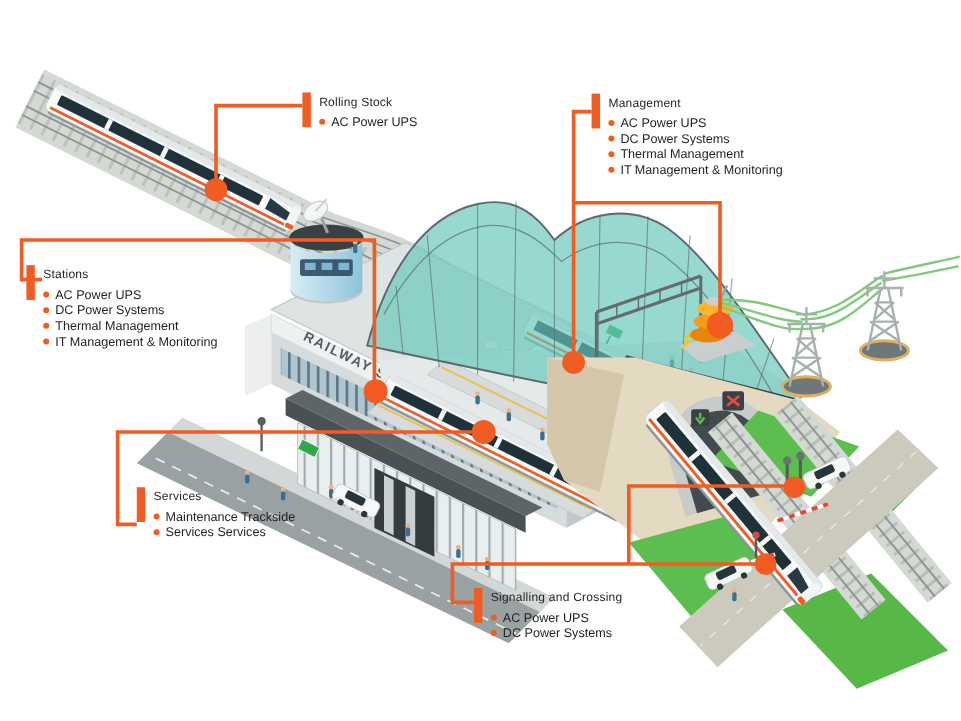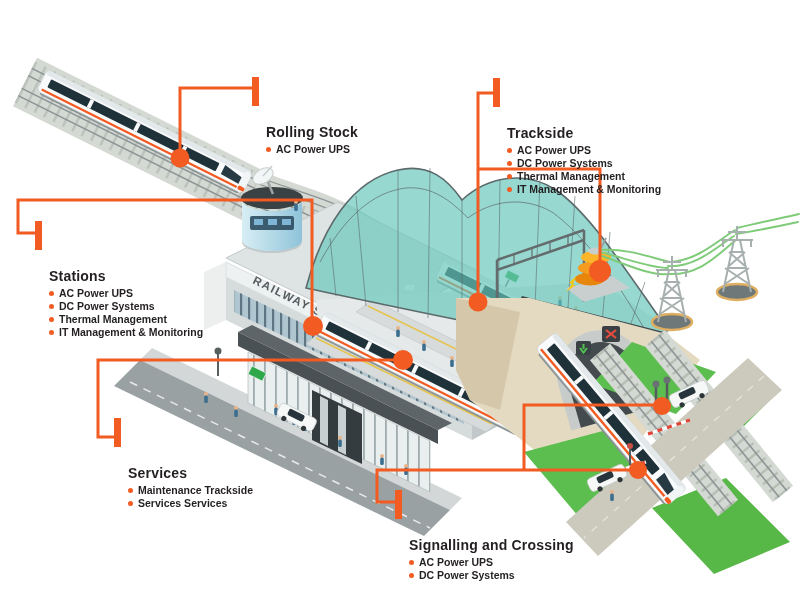--- a/index.html
+++ b/index.html
@@ -8,23 +8,23 @@
   }
   html,body{margin:0;padding:0;}
   body{
     width:801px;height:601px;position:relative;overflow:hidden;background:#ffffff;
     font-family:"Liberation Sans", sans-serif;
   }
   #scene{position:absolute;left:0;top:0;z-index:1;}
   .callout{position:absolute;display:flex;align-items:flex-start;gap:7px;z-index:10;}
   .marker{width:7px;height:29px;background:var(--accent);flex:none;}
   .c-body{padding-top:1px;}
-  .c-title{font-weight:700;font-size:14px;line-height:15px;color:var(--ink);letter-spacing:.2px;white-space:nowrap;margin-top:47px;}
+  .c-title{font-weight:400;font-size:10px;line-height:15px;color:var(--ink);letter-spacing:.2px;white-space:nowrap;}
   .c-list{list-style:none;margin:3px 0 0 0;padding:0;}
-  .c-list li{display:flex;align-items:baseline;font-weight:700;font-size:10.5px;line-height:13px;color:var(--ink);white-space:nowrap;}
+  .c-list li{display:flex;align-items:baseline;font-weight:400;font-size:10.5px;line-height:13px;color:var(--ink);white-space:nowrap;}
   .b-dot{width:5px;height:5px;border-radius:50%;background:var(--accent);margin-right:5px;flex:none;position:relative;top:-1px;}
 </style>
 </head>
 <body>
 
 <svg id="scene" width="801" height="601" viewBox="0 0 801 601">
   <defs>
     <linearGradient id="tg" x1="0" y1="0" x2="1" y2="0">
       <stop offset="0" stop-color="#D8EEF5"></stop>
         <stop offset="1" stop-color="#8FC3D9"></stop>
@@ -372,21 +372,21 @@
           <span class="b-dot"></span>
           <span>AC Power UPS</span>
         </li>
     </ul>
   </div>
 </div>
 
 <div class="callout" style="left:493px;top:78px">
   <div class="marker"></div>
   <div class="c-body">
-    <div class="c-title">Trackside</div>
+    <div class="c-title">Management</div>
     <ul class="c-list">
       <li>
           <span class="b-dot"></span>
           <span>AC Power UPS</span>
         </li>
       <li>
           <span class="b-dot"></span>
           <span>DC Power Systems</span>
         </li>
       <li>
@@ -394,21 +394,21 @@
           <span>Thermal Management</span>
         </li>
       <li>
           <span class="b-dot"></span>
           <span>IT Management &amp; Monitoring</span>
         </li>
     </ul>
   </div>
 </div>
 
-<div class="callout" style="left:35px;top:221px">
+<div class="callout" style="left:22px;top:221px">
   <div class="marker"></div>
   <div class="c-body">
     <div class="c-title">Stations</div>
     <ul class="c-list">
       <li>
           <span class="b-dot"></span>
           <span>AC Power UPS</span>
         </li>
       <li>
           <span class="b-dot"></span>
@@ -419,21 +419,21 @@
           <span>Thermal Management</span>
         </li>
       <li>
           <span class="b-dot"></span>
           <span>IT Management &amp; Monitoring</span>
         </li>
     </ul>
   </div>
 </div>
 
-<div class="callout" style="left:114px;top:418px">
+<div class="callout" style="left:114px;top:406px">
   <div class="marker"></div>
   <div class="c-body">
     <div class="c-title">Services</div>
     <ul class="c-list">
       <li>
           <span class="b-dot"></span>
           <span>Maintenance Trackside</span>
         </li>
       <li>
           <span class="b-dot"></span>

